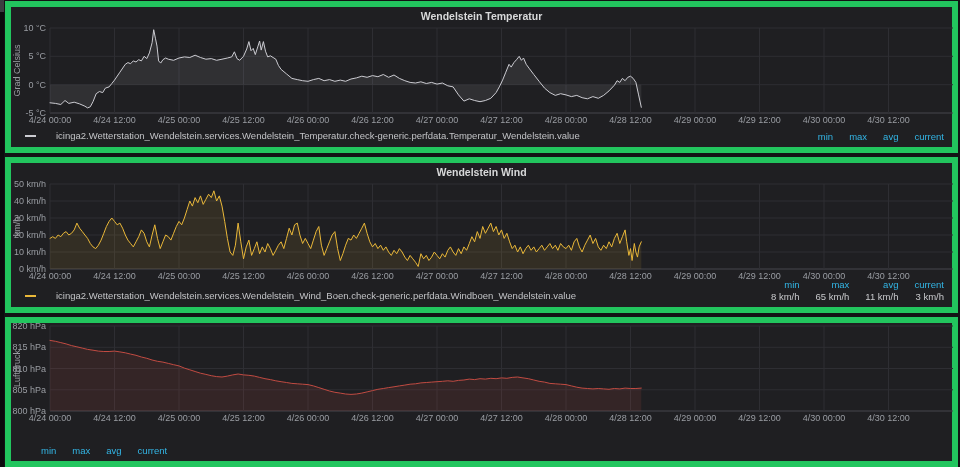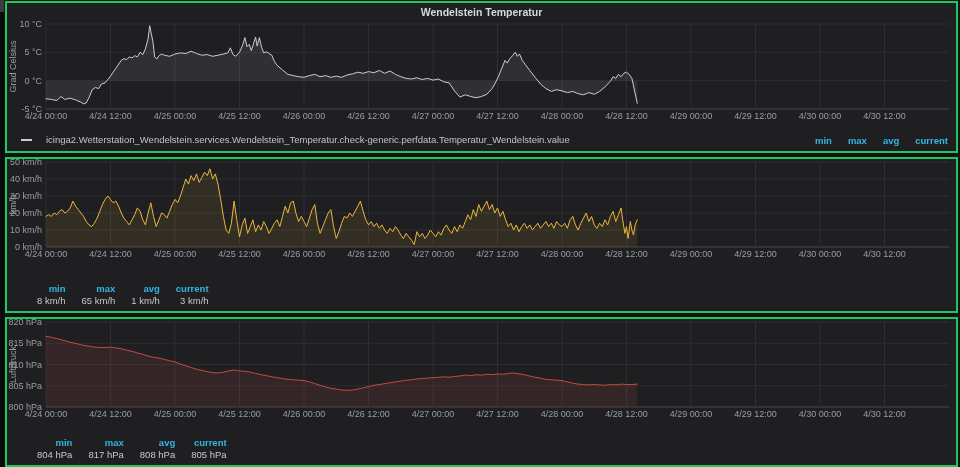--- a/index.html
+++ b/index.html
@@ -1,34 +1,34 @@
 <!DOCTYPE html>
 <html><head>
 <meta charset="utf-8">
 <style>
   html,body{margin:0;padding:0;background:#131315;width:960px;height:467px;overflow:hidden;
     font-family:"Liberation Sans",sans-serif;}
   .sidebar-edge{position:absolute;left:0;top:0;width:4px;height:467px;background:#0b0b0d;}
   .sidebar-handle{position:absolute;left:0;top:0;width:4px;height:12px;background:#3c3c41;}
   .dashboard{position:absolute;left:5px;top:1px;width:953px;}
-  .panel{position:relative;background:#1f1f22;border:2px solid #22c55e;box-sizing:border-box;
+  .panel{position:relative;background:#1f1f22;border:6px solid #22c55e;box-sizing:border-box;
     margin-bottom:4px;}
   .h1{height:152px}.h2{height:156px}.h3{height:150px}
   .panel-title{height:15px;padding-top:3px;text-align:center;font-size:10.5px;font-weight:700;
     color:#d8d9da;cursor:pointer;}
   .chart-svg{display:block;}
   .chart-svg text{font-family:"Liberation Sans",sans-serif;font-size:9px;fill:#9a9da3;}
   .legend{position:absolute;left:14px;right:8px;bottom:4px;display:flex;
     justify-content:space-between;align-items:flex-end;}
-  .series{display:flex;align-items:center;gap:14px;font-size:9.5px;color:#c2c3c6;
+  .series{display:flex;align-items:center;gap:20px;font-size:9.5px;color:#c2c3c6;
     margin-bottom:2px;white-space:nowrap;cursor:pointer;}
   .dash{display:inline-block;width:11px;height:2px;background:#888;}
   .stats{border-collapse:collapse;font-size:9.5px;white-space:nowrap;}
   .stats td{padding:0 0 0 16px;text-align:right;line-height:12px;}
-  .stats tr.hdr td{color:#33b5e5;font-weight:700;}
+  .stats tr.hdr td{color:#33b5e5;font-weight:400;}
   .stats tr.vals td{color:#c8c9cc;}
 </style>
 </head>
 <body>
 
 <div class="sidebar-edge">
   <div class="sidebar-handle"></div>
 </div>
 
 <div class="dashboard">
@@ -90,20 +90,21 @@
           <td>max</td>
           <td>avg</td>
           <td>current</td>
         </tr>
       </tbody>
         </table>
     </div>
   </div>
 
   <div class="panel h2">
+    <div class="panel-title">Wendelstein Wind</div>
     <div class="chart-area">
       <svg class="chart-svg" width="951" height="100">
           <line x1="39" x2="942" y1="3.0" y2="3.0" stroke="#2e2e33" stroke-width="1"></line>
           <text x="35" y="6.0" text-anchor="end">50 km/h</text>
           <line x1="39" x2="942" y1="20.0" y2="20.0" stroke="#2e2e33" stroke-width="1"></line>
           <text x="35" y="23.0" text-anchor="end">40 km/h</text>
           <line x1="39" x2="942" y1="37.0" y2="37.0" stroke="#2e2e33" stroke-width="1"></line>
           <text x="35" y="40.0" text-anchor="end">30 km/h</text>
           <line x1="39" x2="942" y1="54.0" y2="54.0" stroke="#2e2e33" stroke-width="1"></line>
           <text x="35" y="57.0" text-anchor="end">20 km/h</text>
@@ -138,32 +139,36 @@
           <line x1="813.0" x2="813.0" y1="3" y2="88" stroke="#2e2e33" stroke-width="1"></line>
           <text x="813.0" y="98" text-anchor="middle">4/30 00:00</text>
           <line x1="877.5" x2="877.5" y1="3" y2="88" stroke="#2e2e33" stroke-width="1"></line>
           <text x="877.5" y="98" text-anchor="middle">4/30 12:00</text>
           <text x="9" y="45.5" text-anchor="middle" transform="rotate(-90 9 45.5)">km/h</text>
           <path d="M39.0 57.4 L41.7 55.7 L44.4 57.4 L47.1 54.0 L49.8 55.7 L52.4 52.3 L55.1 50.6 L57.8 54.0 L60.5 52.3 L63.2 48.9 L65.9 42.1 L68.6 47.2 L71.3 50.6 L73.9 54.0 L76.6 57.4 L79.3 62.5 L82.0 65.9 L84.7 67.6 L87.4 64.2 L90.1 59.1 L92.8 52.3 L95.4 45.5 L98.1 40.4 L100.8 37.0 L103.5 40.4 L106.2 43.8 L108.9 42.1 L111.6 47.2 L114.3 54.0 L116.9 59.1 L119.6 62.5 L122.3 65.9 L125.0 60.8 L127.7 55.7 L130.4 48.9 L133.1 52.3 L135.8 60.8 L138.4 65.9 L141.1 54.0 L143.8 43.8 L146.5 57.4 L149.2 67.6 L151.9 60.8 L154.6 54.0 L157.3 55.7 L159.9 59.1 L162.6 52.3 L165.3 45.5 L168.0 40.4 L170.7 43.8 L173.4 37.0 L176.1 28.5 L178.8 20.0 L181.4 25.1 L184.1 16.6 L186.8 21.7 L189.5 14.9 L192.2 23.4 L194.9 18.3 L197.6 13.2 L200.3 16.6 L202.9 9.8 L205.6 20.0 L208.3 14.9 L211.0 25.1 L213.7 40.4 L216.4 57.4 L219.1 71.0 L221.8 74.4 L224.4 64.2 L227.1 42.1 L229.8 60.8 L232.5 77.8 L235.2 65.9 L237.9 59.1 L240.6 74.4 L243.3 67.6 L245.9 60.8 L248.6 72.7 L251.3 65.9 L254.0 71.0 L256.7 62.5 L259.4 67.6 L262.1 74.4 L264.8 69.3 L267.4 64.2 L270.1 60.8 L272.8 67.6 L275.5 57.4 L278.2 47.2 L280.9 54.0 L283.6 43.8 L286.3 42.1 L288.9 54.0 L291.6 62.5 L294.3 57.4 L297.0 62.5 L299.7 67.6 L302.4 59.1 L305.1 50.6 L307.8 45.5 L310.4 64.2 L313.1 74.4 L315.8 67.6 L318.5 60.8 L321.2 54.0 L323.9 50.6 L326.6 67.6 L329.3 79.5 L331.9 72.7 L334.6 64.2 L337.3 57.4 L340.0 59.1 L342.7 54.0 L345.4 57.4 L348.1 52.3 L350.8 47.2 L353.4 42.1 L356.1 52.3 L358.8 60.8 L361.5 65.9 L364.2 62.5 L366.9 67.6 L369.6 64.2 L372.3 69.3 L374.9 65.9 L377.6 71.0 L380.3 74.4 L383.0 69.3 L385.7 72.7 L388.4 67.6 L391.1 71.0 L393.8 76.1 L396.4 79.5 L399.1 74.4 L401.8 77.8 L404.5 81.2 L407.2 85.5 L409.9 72.7 L412.6 77.8 L415.3 74.4 L417.9 79.5 L420.6 76.1 L423.3 71.0 L426.0 74.4 L428.7 77.8 L431.4 72.7 L434.1 76.1 L436.8 69.3 L439.4 65.9 L442.1 71.0 L444.8 74.4 L447.5 67.6 L450.2 72.7 L452.9 65.9 L455.6 69.3 L458.3 62.5 L460.9 55.7 L463.6 60.8 L466.3 50.6 L469.0 57.4 L471.7 45.5 L474.4 52.3 L477.1 47.2 L479.8 42.1 L482.4 50.6 L485.1 45.5 L487.8 54.0 L490.5 48.9 L493.2 57.4 L495.9 52.3 L498.6 60.8 L501.2 67.6 L503.9 64.2 L506.6 71.0 L509.3 65.9 L512.0 72.7 L514.7 67.6 L517.4 64.2 L520.1 69.3 L522.8 65.9 L525.4 71.0 L528.1 67.6 L530.8 64.2 L533.5 69.3 L536.2 65.9 L538.9 62.5 L541.6 67.6 L544.3 64.2 L546.9 69.3 L549.6 62.5 L552.3 65.9 L555.0 67.6 L557.7 64.2 L560.4 69.3 L563.1 60.8 L565.8 57.4 L568.4 65.9 L571.1 71.0 L573.8 64.2 L576.5 59.1 L579.2 54.0 L581.9 62.5 L584.6 57.4 L587.3 65.9 L589.9 69.3 L592.6 64.2 L595.3 67.6 L598.0 60.8 L600.7 65.9 L603.4 57.4 L606.1 52.3 L608.8 62.5 L611.4 55.7 L614.1 48.9 L615.7 60.8 L617.9 74.4 L619.5 67.6 L621.1 79.5 L623.3 62.5 L624.9 71.0 L626.5 76.1 L628.1 65.9 L630.3 60.8 L630.3 88.0 L39.0 88.0 Z" fill="rgba(234,184,57,0.10)" stroke="none"></path>
           <path d="M39.0 57.4 L41.7 55.7 L44.4 57.4 L47.1 54.0 L49.8 55.7 L52.4 52.3 L55.1 50.6 L57.8 54.0 L60.5 52.3 L63.2 48.9 L65.9 42.1 L68.6 47.2 L71.3 50.6 L73.9 54.0 L76.6 57.4 L79.3 62.5 L82.0 65.9 L84.7 67.6 L87.4 64.2 L90.1 59.1 L92.8 52.3 L95.4 45.5 L98.1 40.4 L100.8 37.0 L103.5 40.4 L106.2 43.8 L108.9 42.1 L111.6 47.2 L114.3 54.0 L116.9 59.1 L119.6 62.5 L122.3 65.9 L125.0 60.8 L127.7 55.7 L130.4 48.9 L133.1 52.3 L135.8 60.8 L138.4 65.9 L141.1 54.0 L143.8 43.8 L146.5 57.4 L149.2 67.6 L151.9 60.8 L154.6 54.0 L157.3 55.7 L159.9 59.1 L162.6 52.3 L165.3 45.5 L168.0 40.4 L170.7 43.8 L173.4 37.0 L176.1 28.5 L178.8 20.0 L181.4 25.1 L184.1 16.6 L186.8 21.7 L189.5 14.9 L192.2 23.4 L194.9 18.3 L197.6 13.2 L200.3 16.6 L202.9 9.8 L205.6 20.0 L208.3 14.9 L211.0 25.1 L213.7 40.4 L216.4 57.4 L219.1 71.0 L221.8 74.4 L224.4 64.2 L227.1 42.1 L229.8 60.8 L232.5 77.8 L235.2 65.9 L237.9 59.1 L240.6 74.4 L243.3 67.6 L245.9 60.8 L248.6 72.7 L251.3 65.9 L254.0 71.0 L256.7 62.5 L259.4 67.6 L262.1 74.4 L264.8 69.3 L267.4 64.2 L270.1 60.8 L272.8 67.6 L275.5 57.4 L278.2 47.2 L280.9 54.0 L283.6 43.8 L286.3 42.1 L288.9 54.0 L291.6 62.5 L294.3 57.4 L297.0 62.5 L299.7 67.6 L302.4 59.1 L305.1 50.6 L307.8 45.5 L310.4 64.2 L313.1 74.4 L315.8 67.6 L318.5 60.8 L321.2 54.0 L323.9 50.6 L326.6 67.6 L329.3 79.5 L331.9 72.7 L334.6 64.2 L337.3 57.4 L340.0 59.1 L342.7 54.0 L345.4 57.4 L348.1 52.3 L350.8 47.2 L353.4 42.1 L356.1 52.3 L358.8 60.8 L361.5 65.9 L364.2 62.5 L366.9 67.6 L369.6 64.2 L372.3 69.3 L374.9 65.9 L377.6 71.0 L380.3 74.4 L383.0 69.3 L385.7 72.7 L388.4 67.6 L391.1 71.0 L393.8 76.1 L396.4 79.5 L399.1 74.4 L401.8 77.8 L404.5 81.2 L407.2 85.5 L409.9 72.7 L412.6 77.8 L415.3 74.4 L417.9 79.5 L420.6 76.1 L423.3 71.0 L426.0 74.4 L428.7 77.8 L431.4 72.7 L434.1 76.1 L436.8 69.3 L439.4 65.9 L442.1 71.0 L444.8 74.4 L447.5 67.6 L450.2 72.7 L452.9 65.9 L455.6 69.3 L458.3 62.5 L460.9 55.7 L463.6 60.8 L466.3 50.6 L469.0 57.4 L471.7 45.5 L474.4 52.3 L477.1 47.2 L479.8 42.1 L482.4 50.6 L485.1 45.5 L487.8 54.0 L490.5 48.9 L493.2 57.4 L495.9 52.3 L498.6 60.8 L501.2 67.6 L503.9 64.2 L506.6 71.0 L509.3 65.9 L512.0 72.7 L514.7 67.6 L517.4 64.2 L520.1 69.3 L522.8 65.9 L525.4 71.0 L528.1 67.6 L530.8 64.2 L533.5 69.3 L536.2 65.9 L538.9 62.5 L541.6 67.6 L544.3 64.2 L546.9 69.3 L549.6 62.5 L552.3 65.9 L555.0 67.6 L557.7 64.2 L560.4 69.3 L563.1 60.8 L565.8 57.4 L568.4 65.9 L571.1 71.0 L573.8 64.2 L576.5 59.1 L579.2 54.0 L581.9 62.5 L584.6 57.4 L587.3 65.9 L589.9 69.3 L592.6 64.2 L595.3 67.6 L598.0 60.8 L600.7 65.9 L603.4 57.4 L606.1 52.3 L608.8 62.5 L611.4 55.7 L614.1 48.9 L615.7 60.8 L617.9 74.4 L619.5 67.6 L621.1 79.5 L623.3 62.5 L624.9 71.0 L626.5 76.1 L628.1 65.9 L630.3 60.8" fill="none" stroke="#eab839" stroke-width="1" stroke-linejoin="round" stroke-linecap="round"></path>
         </svg>
     </div>
     <div class="legend">
+      <div class="series">
+        <span class="dash" style="background: rgb(234, 184, 57);"></span>
+        <span>icinga2.Wetterstation_Wendelstein.services.Wendelstein_Wind_Boen.check-generic.perfdata.Windboen_Wendelstein.value</span>
+      </div>
       <table class="stats">
         <tbody>
             <tr class="hdr">
           <td>min</td>
           <td>max</td>
           <td>avg</td>
           <td>current</td>
         </tr>
         <tr class="vals">
           <td>8 km/h</td>
           <td>65 km/h</td>
-          <td>1 km/h</td>
+          <td>11 km/h</td>
           <td>3 km/h</td>
         </tr>
       </tbody>
         </table>
     </div>
   </div>
 
   <div class="panel h3">
     <div class="chart-area">
       <svg class="chart-svg" width="951" height="100">
@@ -212,24 +217,18 @@
     </div>
     <div class="legend">
       <table class="stats">
         <tbody>
             <tr class="hdr">
           <td>min</td>
           <td>max</td>
           <td>avg</td>
           <td>current</td>
         </tr>
-        <tr class="vals">
-          <td>804 hPa</td>
-          <td>817 hPa</td>
-          <td>808 hPa</td>
-          <td>805 hPa</td>
-        </tr>
       </tbody>
         </table>
     </div>
   </div>
 
 </div>
 
 </body></html>

